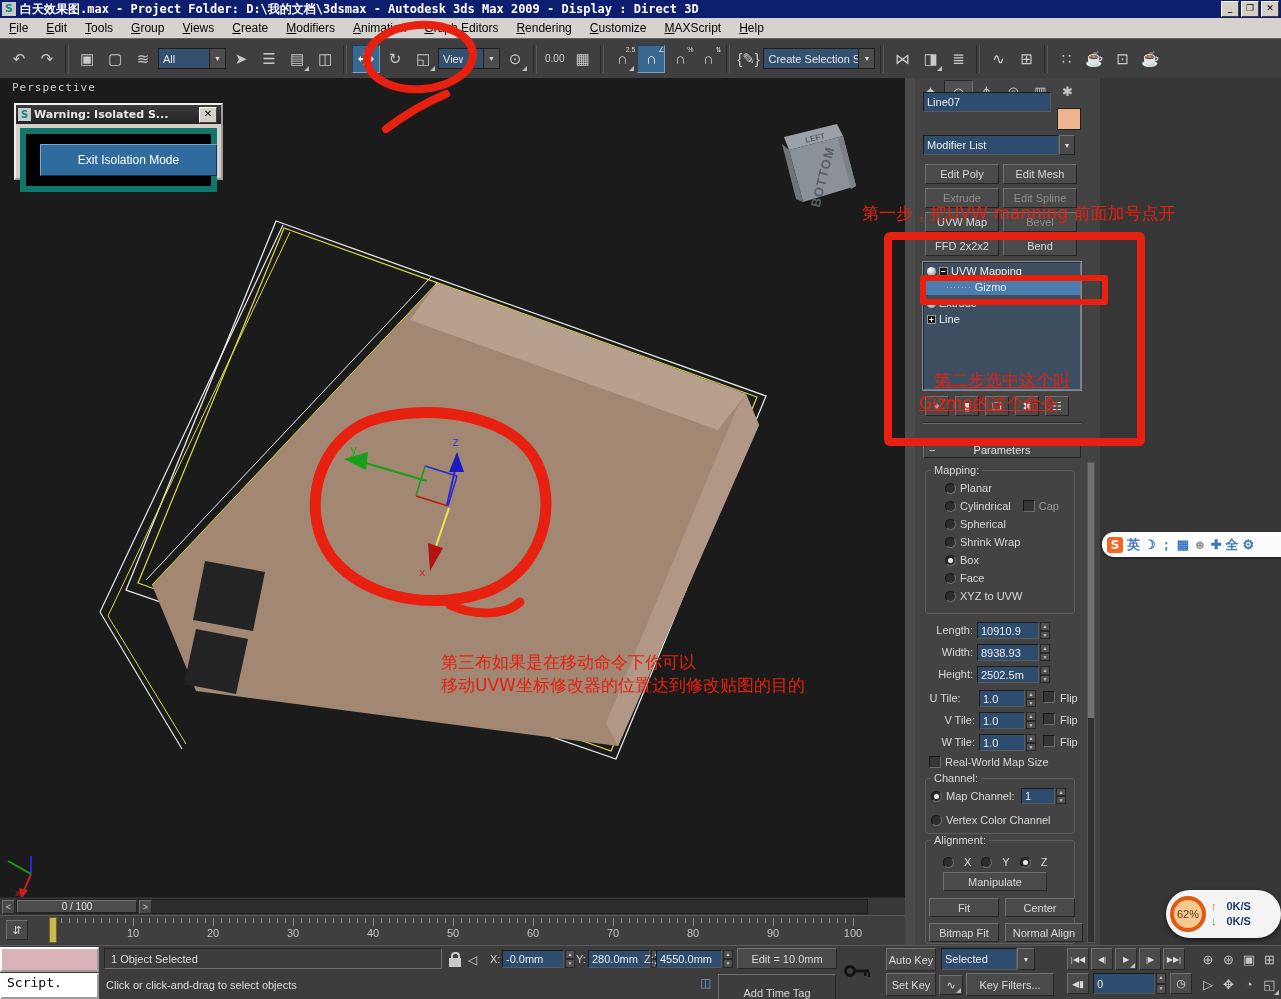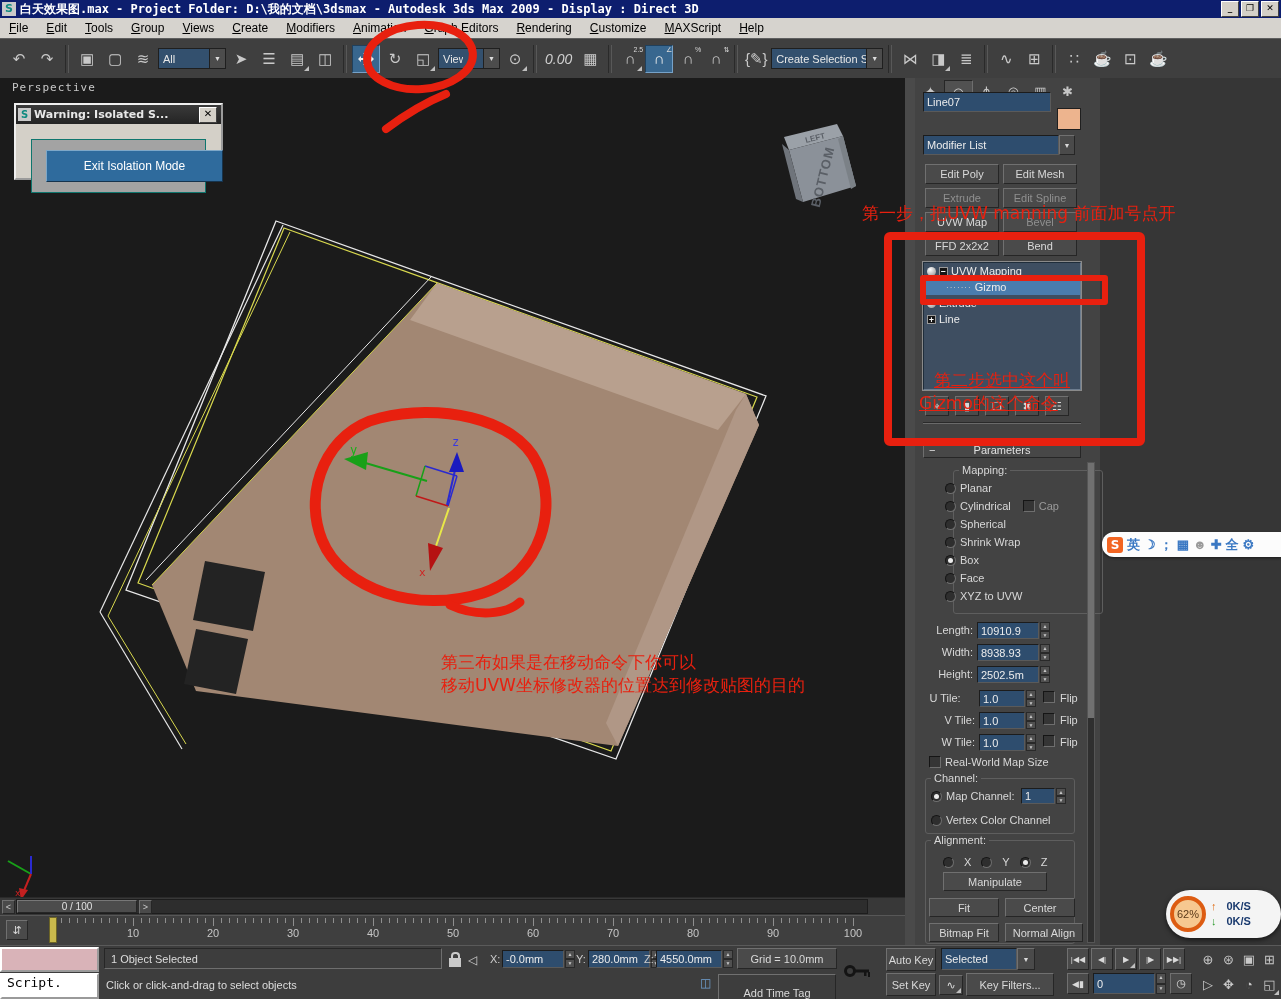--- a/index.html
+++ b/index.html
@@ -24,36 +24,36 @@
            display:flex;align-items:center;padding-left:6px;gap:2px;box-sizing:border-box;}
   .tb-icon{width:26px;height:26px;display:flex;align-items:center;justify-content:center;color:#c9c9c9;
            font-size:15px;position:relative;flex:none;}
   .tb-icon.active{background:#38678f;border:1px solid;border-color:#20405c #77a2c8 #77a2c8 #20405c;color:#f0f0f0;}
   .tb-sep{width:2px;height:28px;border-left:1px solid #2a2a2a;border-right:1px solid #585858;margin:0 3px;flex:none;}
   .tb-dd{height:19px;background:#33506e;border:1px solid #1f1f1f;color:#e8e8e8;font-size:11px;display:flex;
          align-items:center;flex:none;overflow:hidden;}
   .tb-dd-text{padding-left:4px;flex:1;white-space:nowrap;overflow:hidden;}
   .tb-dd-arrow{width:15px;height:100%;background:#4c4c4c;border-left:1px solid #202020;color:#ddd;
                font-size:7px;display:flex;align-items:center;justify-content:center;flex:none;}
-  .tb-text{color:#cfcfcf;font-size:14px;padding:0 3px;flex:none;font-style:italic;}
+  .tb-text{color:#cfcfcf;font-size:10px;padding:0 3px;flex:none;}
   .sup{position:absolute;top:0;right:0;font-size:7px;color:#d8d8d8;}
   .flyout::after{content:"";position:absolute;right:1px;bottom:1px;border-left:5px solid transparent;
                  border-bottom:5px solid #bfbfbf;}
   
   #viewport{left:0;top:78px;width:905px;height:819px;background:#1b1b1b;border-right:1px solid #555;}
   #vp-label{left:12px;top:81px;color:#c8c8c8;font:11px "DejaVu Sans Mono",monospace;z-index:5;letter-spacing:1px;}
   
   #dialog{left:14px;top:103px;width:209px;height:77px;background:#d4d0c8;border:2px outset #efefef;z-index:20;box-sizing:border-box;}
   #dialog-title{height:19px;background:linear-gradient(#3a3a3a,#242424);display:flex;align-items:center;color:#e8e8e8;
                 font:bold 11px "DejaVu Sans",sans-serif;padding:0 2px;gap:3px;}
   #dialog-logo{width:13px;height:13px;background:#c9c9c9;color:#0e8a80;font:bold 10px/13px "DejaVu Sans",sans-serif;text-align:center;flex:none;}
   #dialog-title-text{flex:1;overflow:hidden;white-space:nowrap;}
   #dialog-close{width:16px;height:14px;background:#d4d0c8;border:1px solid;border-color:#fff #404040 #404040 #fff;
                 color:#000;font:bold 10px/12px "DejaVu Sans",sans-serif;text-align:center;flex:none;}
-  #dialog-body{position:relative;height:52px;background:#a3a3a3;border:1px solid #0f766e;margin:15px;}
+  #dialog-body{position:relative;height:52px;background:#000000;border:6px solid #0f766e;margin:4px;}
   #exit-iso{position:absolute;left:14px;top:10px;width:175px;height:30px;background:#2f6b9d;
             border:1px solid;border-color:#7da7c8 #16344e #16344e #7da7c8;color:#fff;font-size:12px;
             display:flex;align-items:center;justify-content:center;}
   
   #divider{left:905px;top:78px;width:10px;height:867px;background:#4a4a4a;border-right:1px solid #2d2d2d;}
   #panel{left:915px;top:78px;width:185px;height:867px;background:#434343;}
   #rightdark{left:1100px;top:78px;width:181px;height:867px;background:#363636;}
   .ptab{width:27px;height:22px;display:flex;align-items:center;justify-content:center;color:#c6c6c6;font-size:13px;}
   .ptab.active{background:#515151;border:1px solid;border-color:#262626 #6e6e6e #6e6e6e #262626;}
   .bluefield{background:#2e4d6e;color:#ececec;font-size:11px;border:1px solid;border-color:#1c1c1c #5a5a5a #5a5a5a #1c1c1c;
@@ -340,21 +340,21 @@
         <div class="p-btn stooltb">❏</div>
         <div class="p-btn stooltb">✖</div>
         <div class="p-btn stooltb">☷</div>
       </div>
     <div style="position:absolute;left:8px;top:344px;width:158px;height:0;border-top:1px solid #2a2a2a;border-bottom:1px solid #6a6a6a;"></div>
     <div class="rollhdr">
       <i>−</i>
       <span>Parameters</span>
     </div>
 
-    <div class="grp" style="left:10px;top:392px;width:150px;height:144px;margin-left:28px;">
+    <div class="grp" style="left:10px;top:392px;width:150px;height:144px;">
       <span class="grp-label">Mapping:</span>
     </div>
     <div id="mapping-rows">
         <div class="row" style="left: 30px; top: 404px;">
           <span class="radio"></span>
           <span>Planar</span>
         </div>
         <div class="row" style="left: 30px; top: 422px; text-align: center;">
           <span class="radio"></span>
           <span>Cylindrical</span>
@@ -632,21 +632,21 @@
           <span>▲</span>
           <span>▼</span>
         </div>
         <span class="coordlbl" style="position: absolute; left: 644px; top: 7px;">Z:</span>
         <div class="bluefield" style="position: absolute; left: 656px; top: 4px; width: 66px; height: 18px;">4550.0mm</div>
         <div class="spin" style="position: absolute; left: 723px; top: 4px; height: 18px;">
           <span>▲</span>
           <span>▼</span>
         </div>
       </div>
-    <div class="sb-btn" style="left:737px;top:2px;width:100px;height:21px;">Grid = 10.0mm</div>
+    <div class="sb-btn" style="left:737px;top:2px;width:100px;height:21px;">Edit = 10.0mm</div>
     <div class="abs" style="left:700px;top:30px;color:#6f9fd0;font-size:12px;">◫</div>
     <div class="sb-btn sunken" style="left:718px;top:28px;width:118px;height:37px;background:#3d3d3d;">Add Time Tag</div>
     <svg class="abs" style="left:843px;top:14px;" width="32" height="22">
       <circle cx="7" cy="11" r="4.5" fill="none" stroke="#141414" stroke-width="3"></circle>
       <rect x="11" y="9.5" width="15" height="3" fill="#141414"></rect>
       <rect x="21" y="12" width="2.5" height="4" fill="#141414"></rect>
       <rect x="25" y="12" width="2" height="5" fill="#141414"></rect>
     </svg>
     <div class="sb-btn" style="left:886px;top:2px;width:50px;height:23px;">Auto Key</div>
     <div class="sb-btn" style="left:886px;top:27px;width:50px;height:23px;">Set Key</div>

